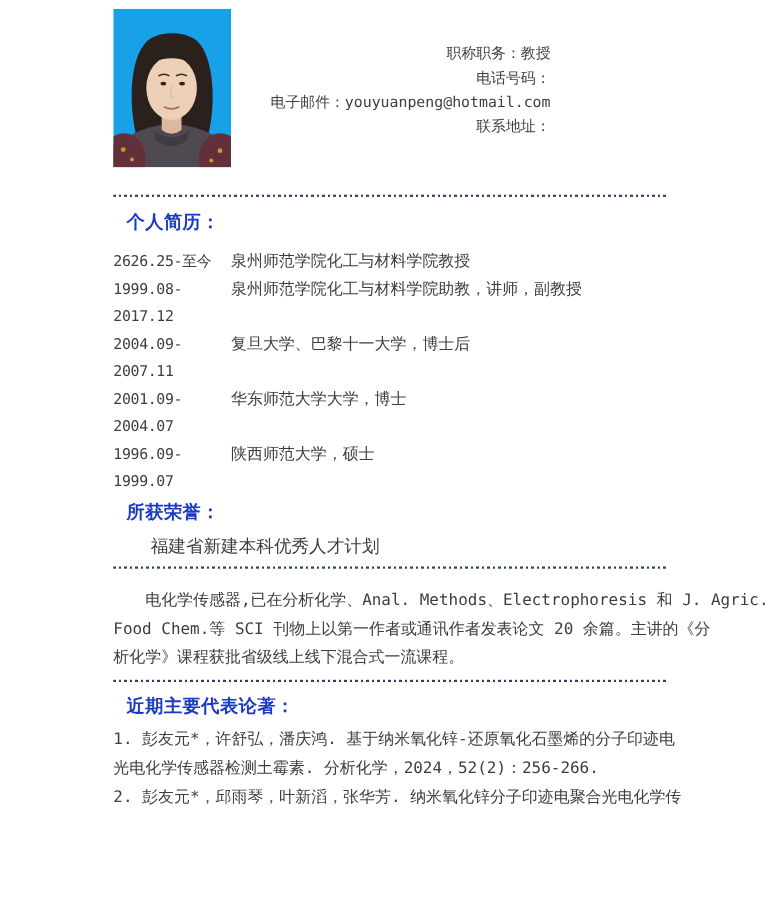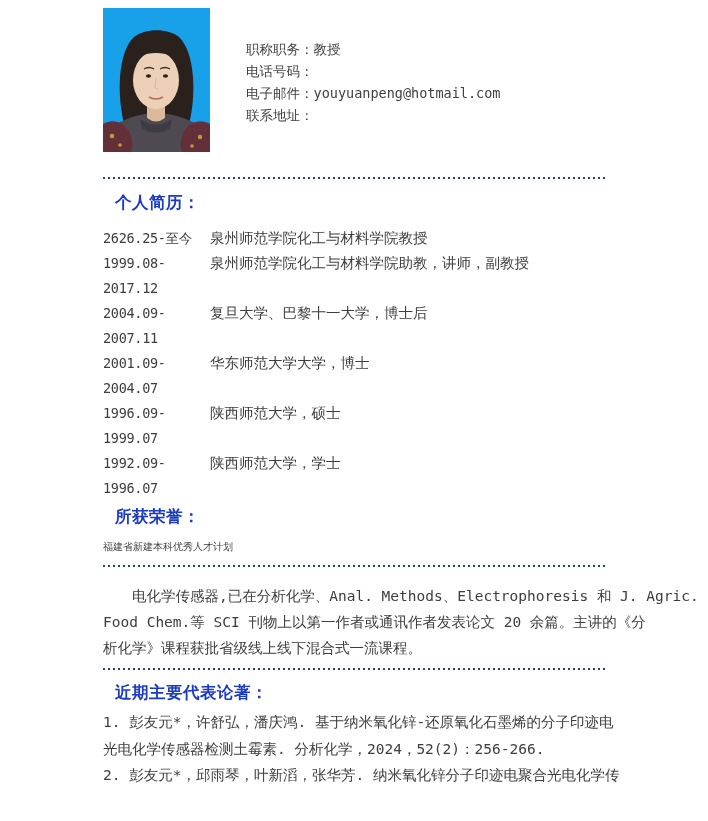--- a/index.html
+++ b/index.html
@@ -7,21 +7,21 @@
     width:708px;height:821px;background:#ffffff;
     font-family:"DejaVu Sans Mono","Liberation Mono",monospace;
     color:#3d3d3d;overflow:hidden;
   }
   .page{
     box-sizing:border-box;
     width:708px;height:821px;
     padding:8px 90px 0 103px;
   }
   
-  .header{display:flex;align-items:flex-start;}
+  .header{display:flex;align-items:flex-start;text-align:right;}
   .photo{width:107px;height:144px;flex:0 0 107px;display:block;}
   .contact{margin-left:36px;padding-top:30px;font-size:13.5px;line-height:22px;color:#3f3f3f;}
   .contact-row{white-space:nowrap;}
   
   .divider{
     width:505px;height:2px;margin-top:25px;
     background-image:repeating-linear-gradient(to right,#2c4166 0 2px,transparent 2px 5px);
   }
   .divider.d2{margin-top:6px;}
   .divider.d3{margin-top:7px;}
@@ -33,21 +33,21 @@
     margin:13px 0 0 12px;line-height:21px;
   }
   h2.sec.honors{margin-top:5px;}
   h2.sec.pubs{margin-top:12px;}
   
   .resume{margin-top:13px;}
   .resume-row{display:flex;line-height:25px;font-size:14.5px;}
   .resume-row .period{flex:0 0 107px;font-size:13.5px;letter-spacing:-0.3px;}
   .resume-row .desc{white-space:nowrap;}
   
-  .honor-item{margin-top:7px;line-height:25px;font-size:10px;}
+  .honor-item{margin-top:7px;line-height:25px;font-size:16px;margin-left:34px;}
   
   .research{margin-top:16px;}
   .research .line{line-height:26px;font-size:14.5px;white-space:nowrap;}
   .research .line.first{text-indent:29px;}
   
   .pubs-list{margin-top:6px;}
   .pub-line{line-height:26.6px;font-size:14.5px;white-space:nowrap;}
 </style>
 </head>
 <body>
@@ -122,24 +122,20 @@
       <span class="desc">复旦大学、巴黎十一大学，博士后</span>
     </div>
     <div class="resume-row">
       <span class="period">2001.09-2004.07</span>
       <span class="desc">华东师范大学大学，博士</span>
     </div>
     <div class="resume-row">
       <span class="period">1996.09-1999.07</span>
       <span class="desc">陕西师范大学，硕士</span>
     </div>
-    <div class="resume-row">
-      <span class="period">1992.09-1996.07</span>
-      <span class="desc">陕西师范大学，学士</span>
-    </div>
   </div>
 
   <h2 class="sec honors">所获荣誉：</h2>
   <div class="honor-item">福建省新建本科优秀人才计划</div>
 
   <div class="divider d2"></div>
 
   <div class="research">
     <div class="line first">电化学传感器,已在分析化学、Anal. Methods、Electrophoresis 和 J. Agric.</div>
     <div class="line">Food Chem.等 SCI 刊物上以第一作者或通讯作者发表论文 20 余篇。主讲的《分</div>

